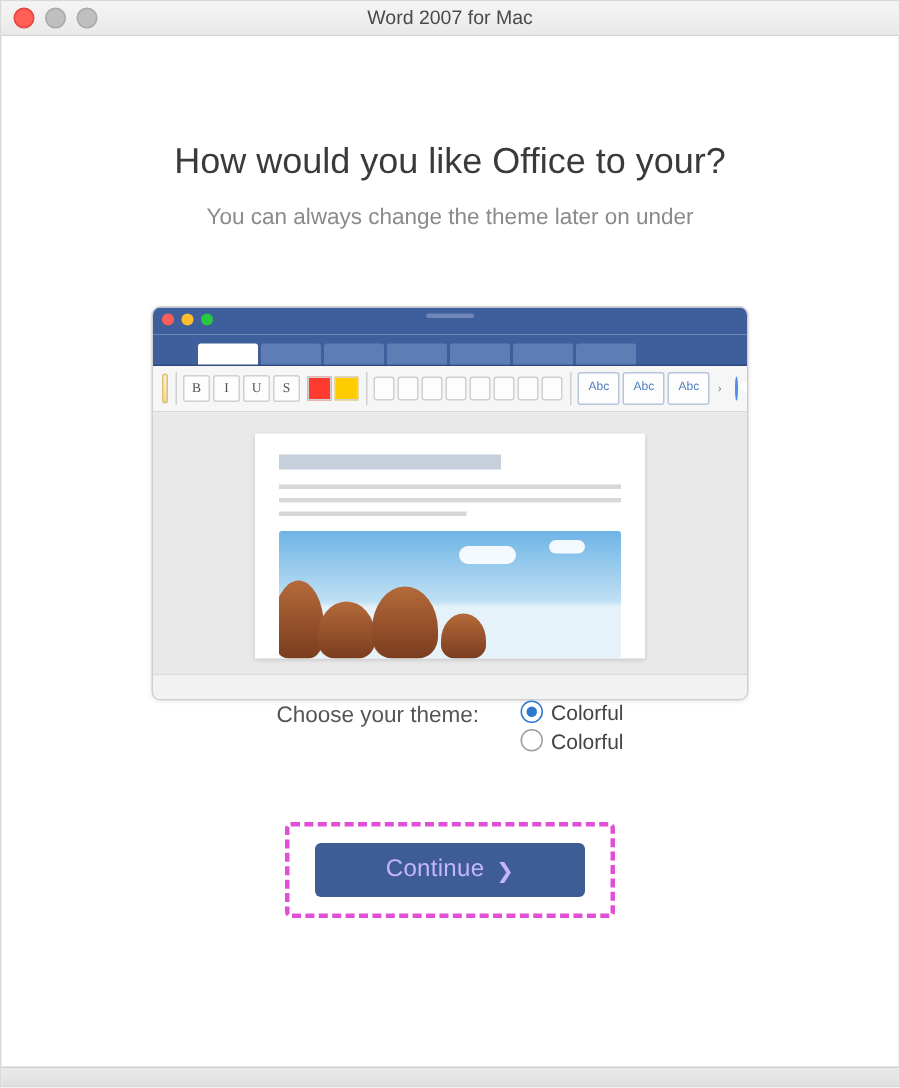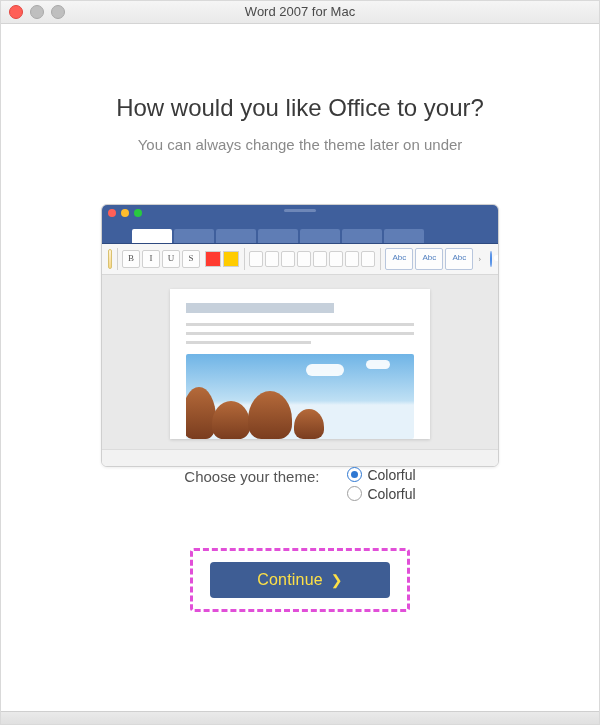--- a/index.html
+++ b/index.html
@@ -56,21 +56,21 @@
   .pv-status{height:16px;background:#f2f2f2;border-top:1px solid #dcdcdc;}
   .theme-row{display:flex;align-items:flex-start;justify-content:center;gap:28px;font-size:15px;color:#555;}
   .theme-label{padding-top:1px;}
   .radios{display:flex;flex-direction:column;gap:3px;align-items:flex-start;}
   .radio{display:flex;align-items:center;gap:5px;cursor:pointer;}
   .radio-dot{width:15px;height:15px;border-radius:50%;border:1.5px solid #9f9f9f;box-sizing:border-box;position:relative;background:#fff;}
   .radio.selected .radio-dot{border-color:#2f78d2;}
   .radio.selected .radio-dot::after{content:"";position:absolute;left:2.5px;top:2.5px;width:7px;height:7px;border-radius:50%;background:#2f78d2;}
   .radio-label{font-size:14px;color:#444;}
   .highlight{margin:46px auto 0;width:214px;height:58px;border:3px dashed #e14fd8;border-radius:4px;display:flex;align-items:center;justify-content:center;}
-  .continue-btn{width:180px;height:36px;background:#3e5d94;border:none;border-radius:4px;color:#fde047;font-size:16px;letter-spacing:.2px;display:flex;align-items:center;justify-content:center;gap:8px;cursor:pointer;}
+  .continue-btn{width:180px;height:36px;background:#3e5d94;border:none;border-radius:4px;color:#c4b5fd;font-size:16px;letter-spacing:.2px;display:flex;align-items:center;justify-content:center;gap:8px;cursor:pointer;}
   .continue-btn .chev{font-size:14px;}
   .bottom-border{position:absolute;left:0;right:0;bottom:0;height:12px;background:linear-gradient(#eaeaea,#e0e0e0);border-top:1px solid #cfcfcf;}
 </style>
 </head>
 <body>
 
 <div class="window">
 
   <div class="titlebar">
     <div class="tl-buttons">

